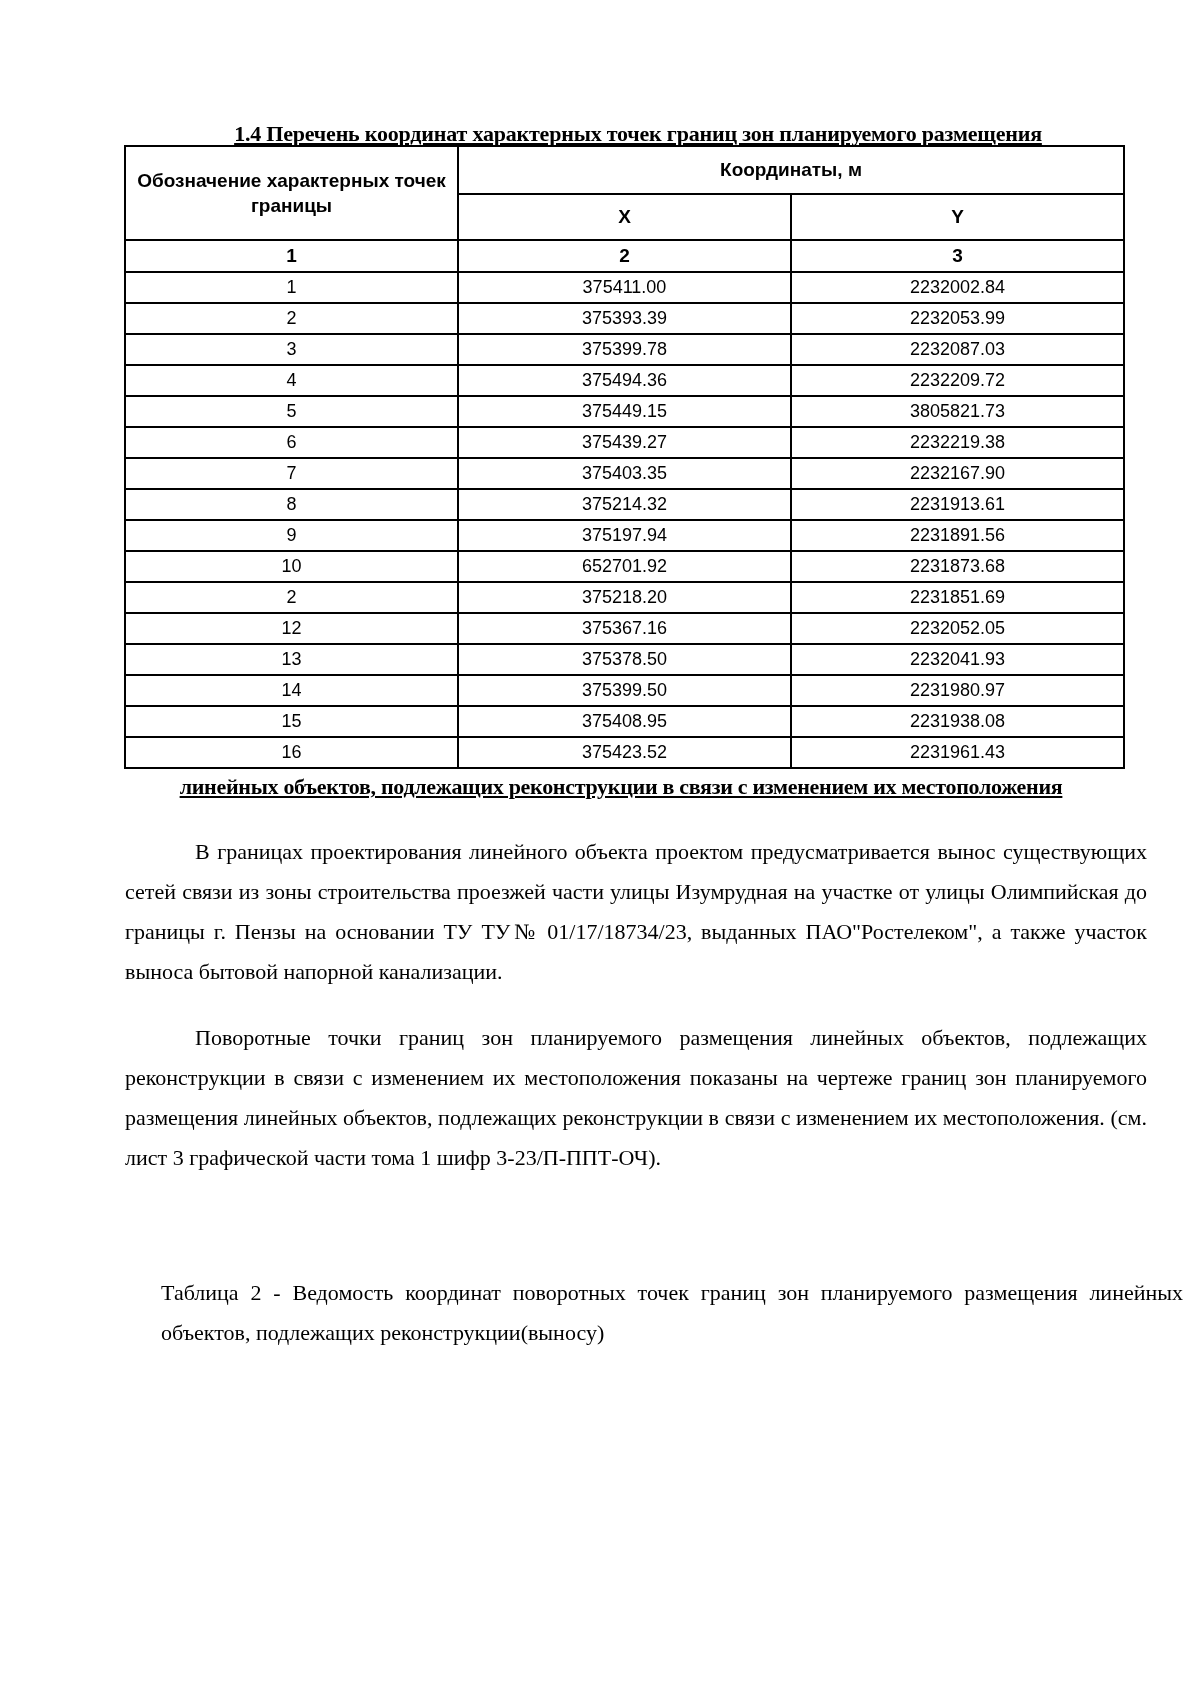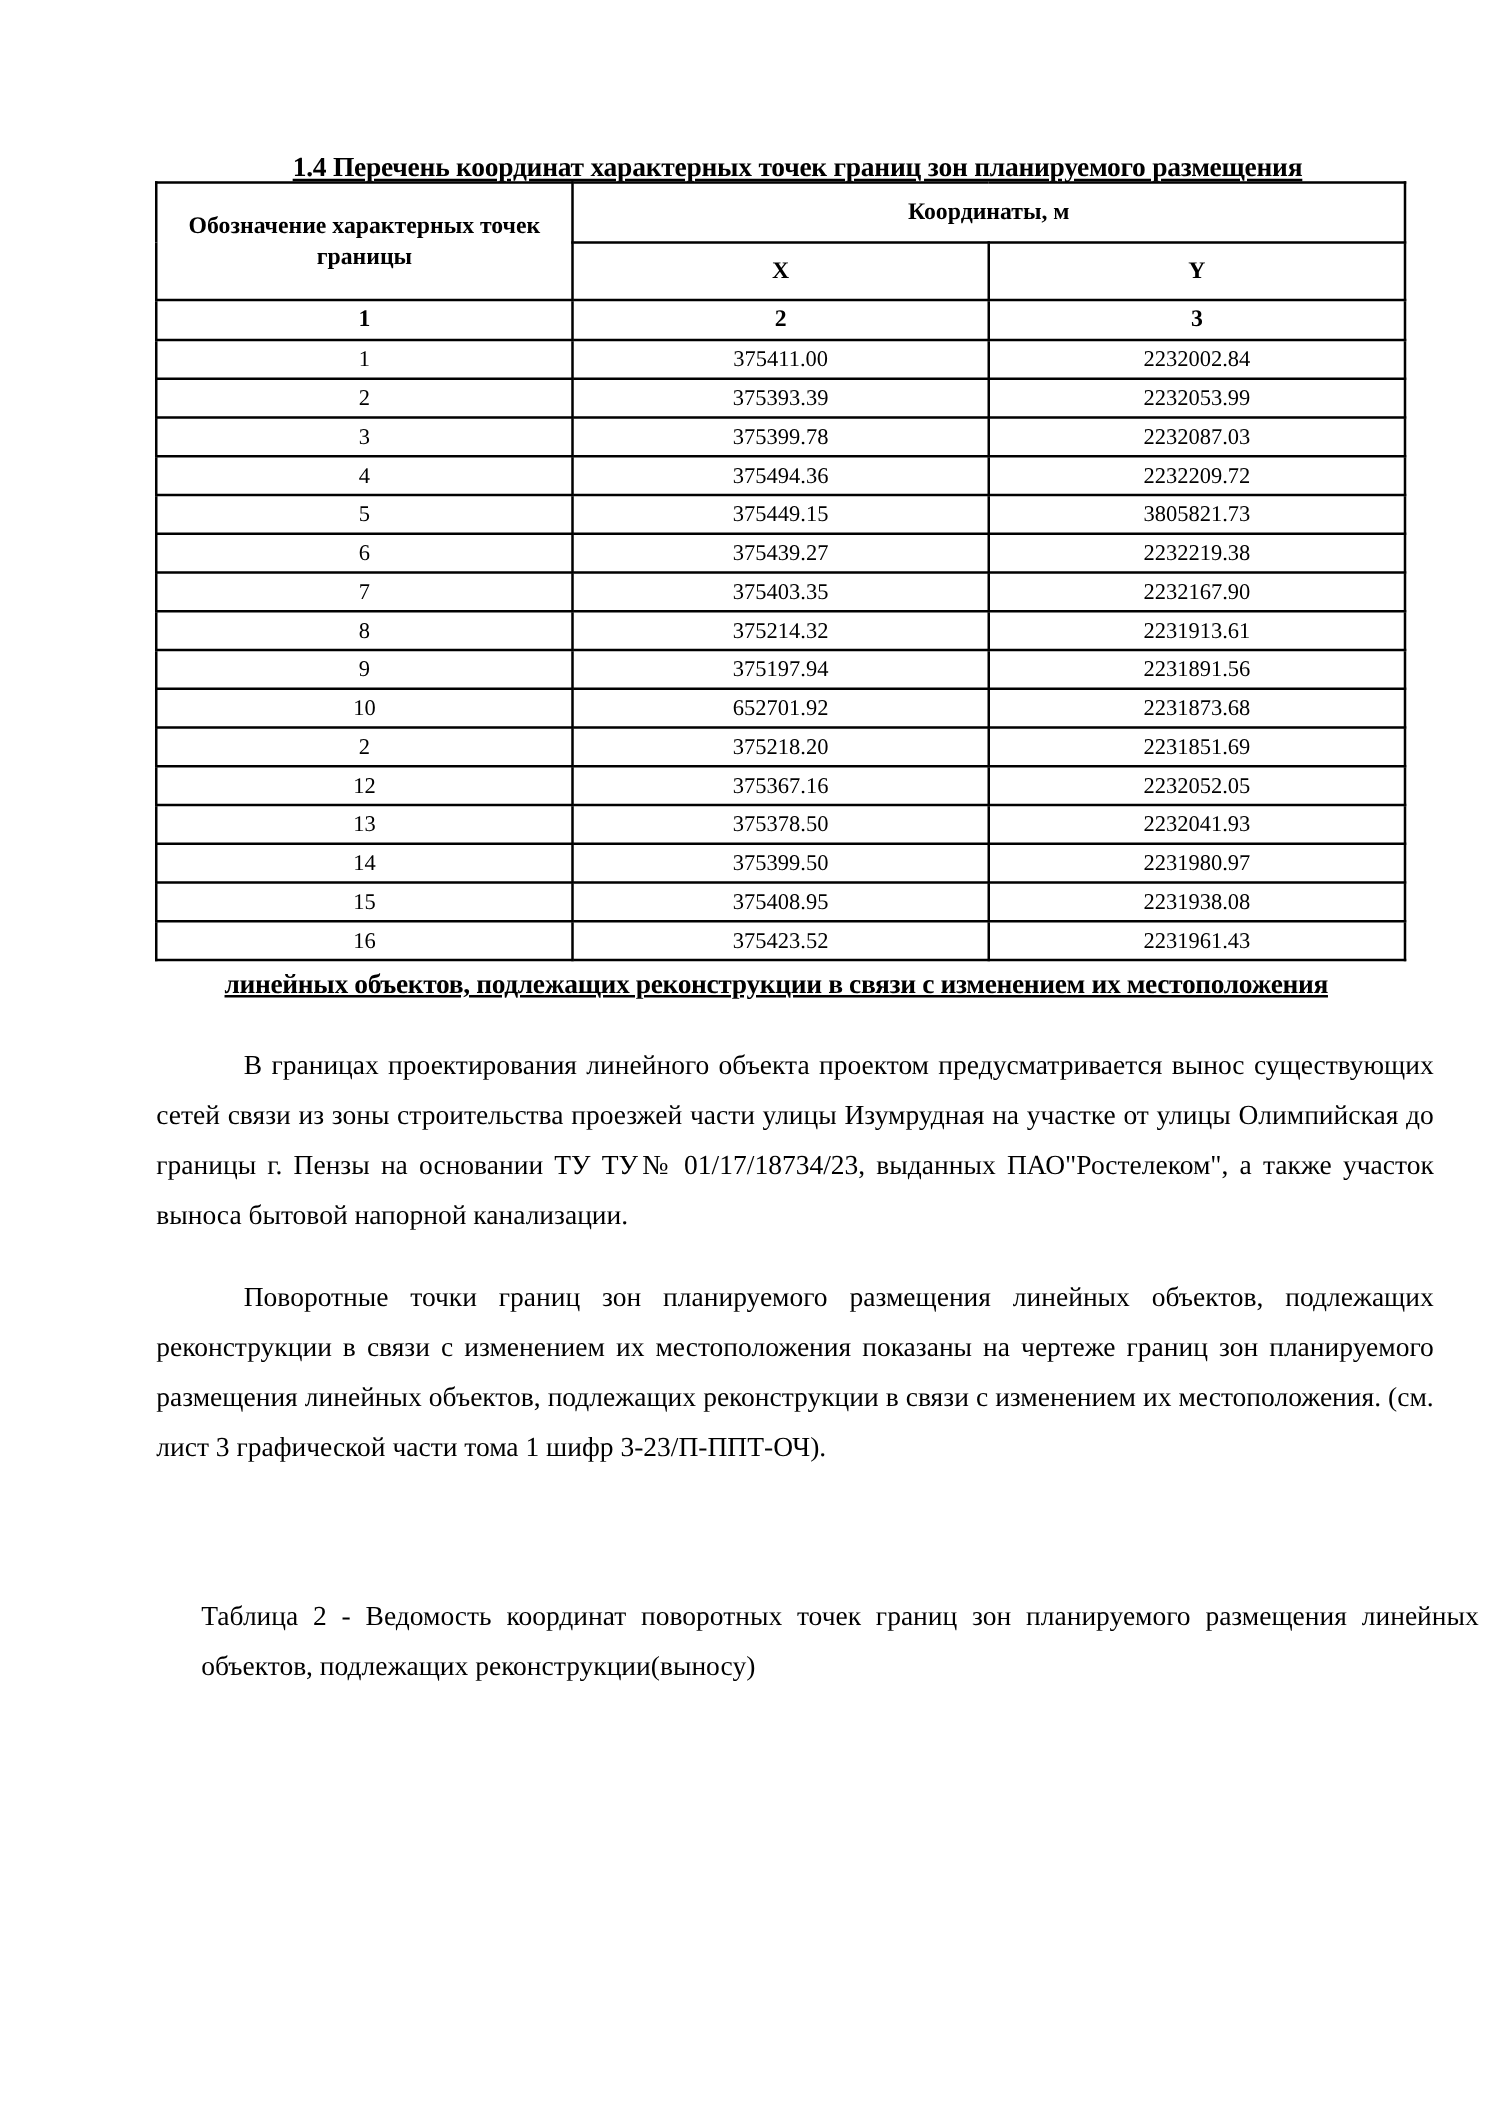--- a/index.html
+++ b/index.html
@@ -5,21 +5,21 @@
   html, body { margin: 0; padding: 0; background: #ffffff; }
   body { width: 1200px; height: 1697px; position: relative; overflow: hidden; color: #000; }
   .title {
     position: absolute; left: 178px; top: 73px; width: 920px;
     font-family: "Liberation Serif", serif; font-weight: bold; font-size: 22px;
     text-decoration: underline; text-align: center; letter-spacing: -0.2px; white-space: nowrap; margin-top: 48px;
   }
   table.coords {
     position: absolute; left: 124px; top: 145px; width: 999px;
     border-collapse: collapse; table-layout: fixed;
-    font-family: Liberation Serif, serif;
+    font-family: Liberation Sans, sans-serif;
   }
   table.coords td, table.coords th {
     border: 2px solid #000; text-align: center; vertical-align: middle; padding: 0;
   }
   table.coords th { font-weight: bold; font-size: 19px; }
   .h-desig { height: 92px; line-height: 25px; }
   .h-coords { height: 46px; }
   .h-xy { height: 44px; }
   .h-num td { height: 30px; font-weight: bold; font-size: 19px; }
   .data-row td { height: 29px; font-size: 18px; }

